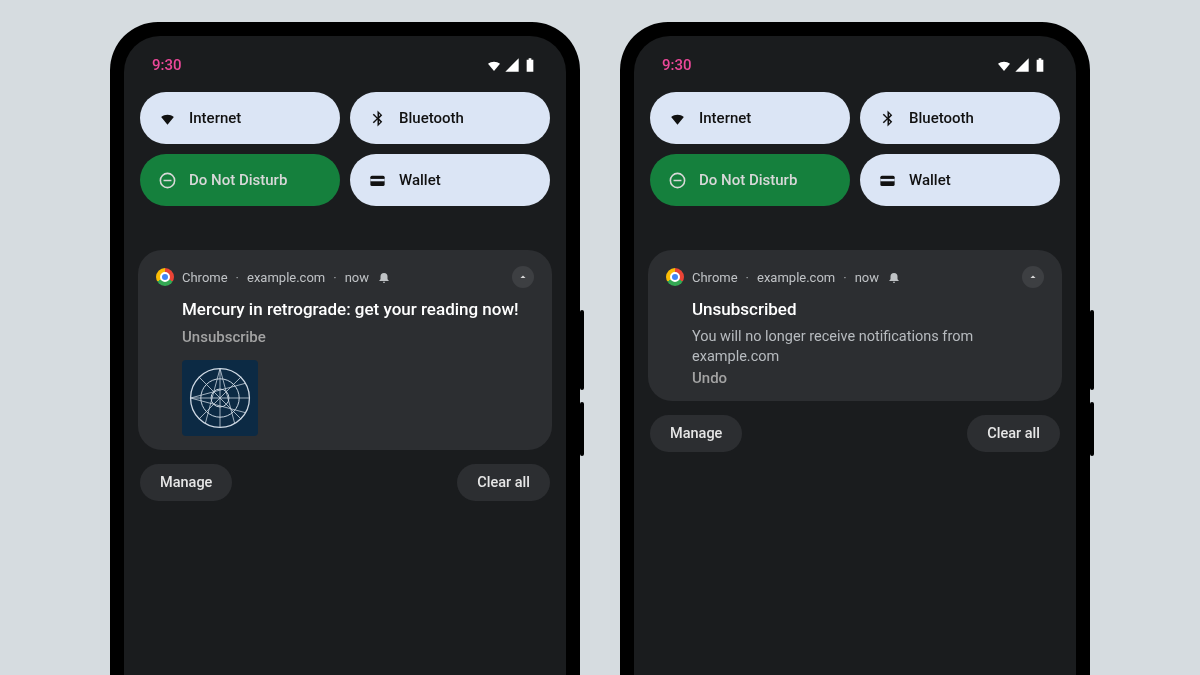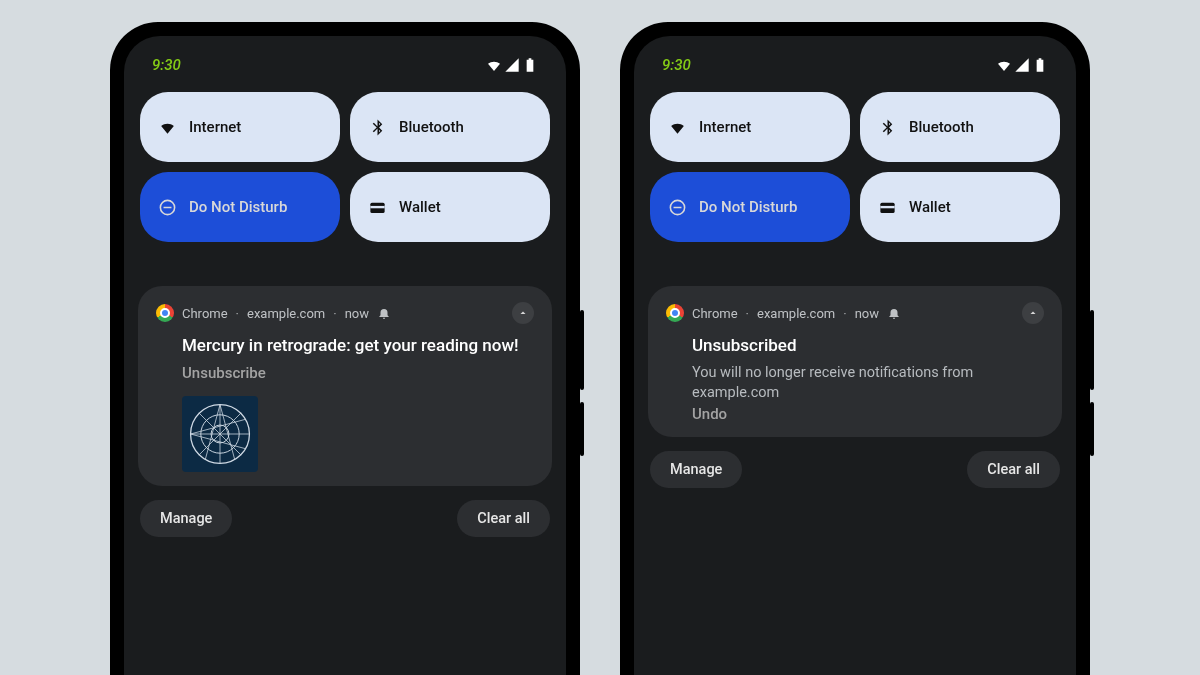--- a/index.html
+++ b/index.html
@@ -45,49 +45,48 @@
     padding: 18px 14px;
     color: #e3e3e3;
   }
   .statusbar {
     display:flex;
     justify-content: space-between;
     align-items:center;
     padding: 2px 14px 18px;
     font-size: 15px;
     font-weight:500;
-    color:#84cc16;
-    font-style:italic;
+    color:#ec4899;
   }
   .statusbar .icons { display:flex; gap:2px; align-items:center; }
   .statusbar svg { width:16px; height:16px; fill:#fff; display:block; }
 
   .qs-grid{
     display:grid;
     grid-template-columns: 1fr 1fr;
     gap:10px;
     padding: 0 2px 18px;
   }
   .qs-tile{
     display:flex;
     align-items:center;
     gap:12px;
-    height:70px;
+    height:52px;
     border-radius:28px;
     padding:0 18px;
     font-size:15px;
     font-weight:500;
     cursor:pointer;
   }
   .qs-tile.on{
     background:#dbe5f5;
     color:#111;
   }
   .qs-tile.off{
-    background:#1d4ed8;
+    background:#15803d;
     color:#d8d8d8;
   }
   .qs-tile svg{ width:19px; height:19px; display:block; }
   .qs-tile.on svg{ fill:#111; }
   .qs-tile.off svg{ fill:#d8d8d8; stroke:#d8d8d8; }
 
   .card{
     background:#2c2e31;
     border-radius:24px;
     padding:16px 18px 14px;

